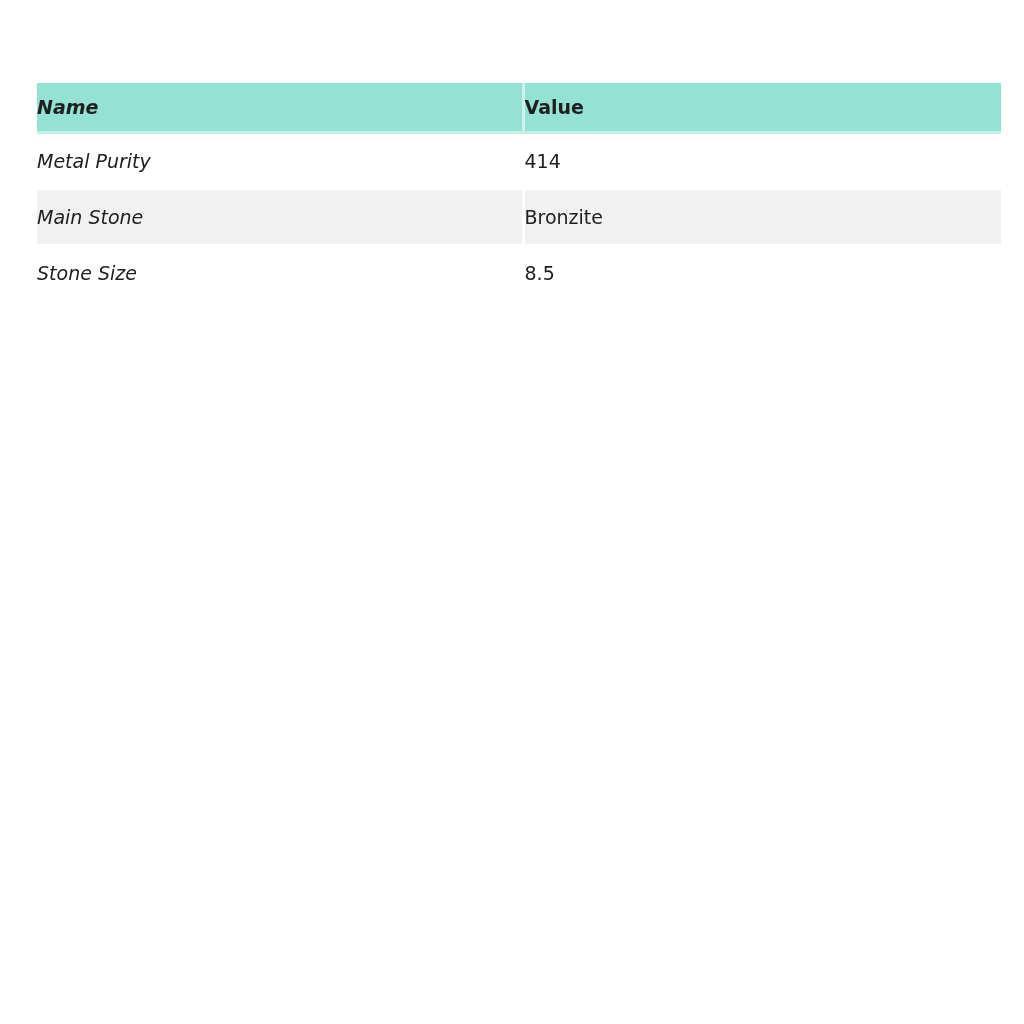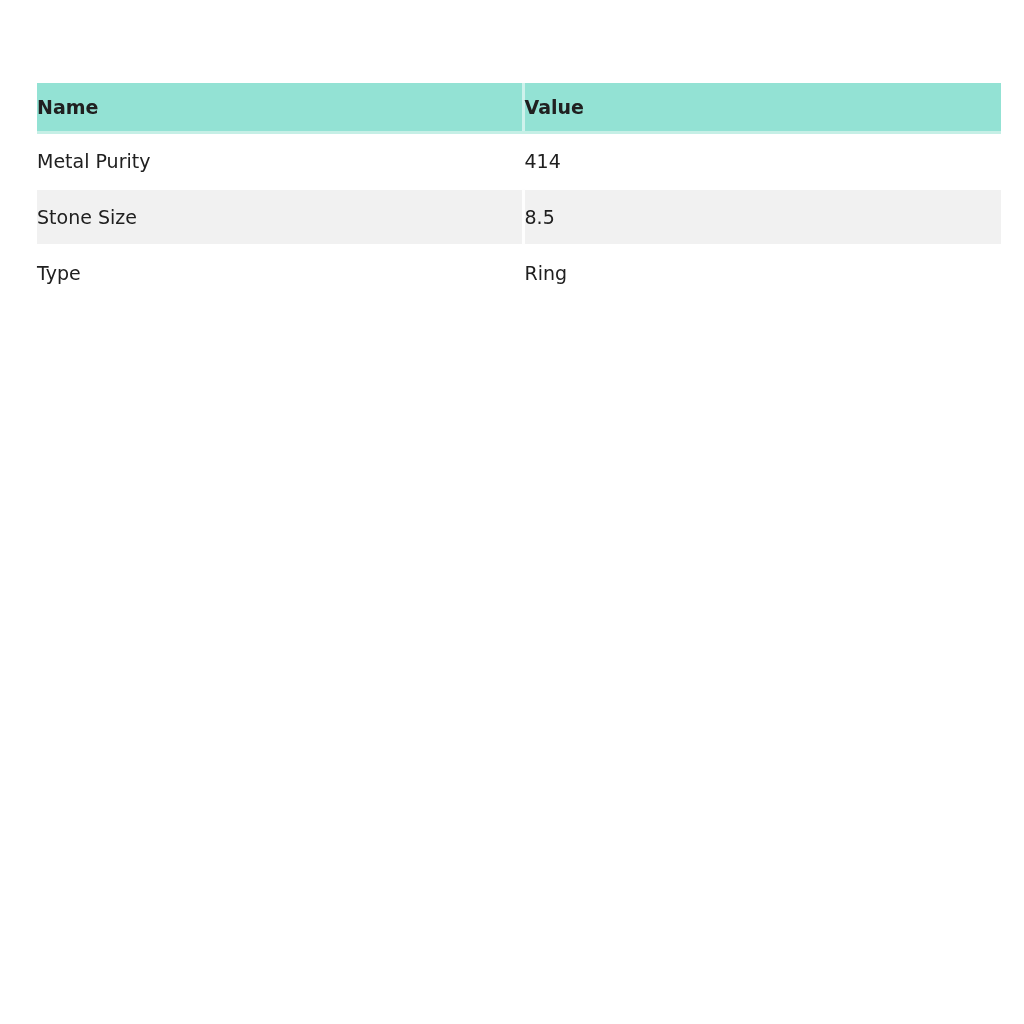--- a/index.html
+++ b/index.html
@@ -42,21 +42,21 @@
   table.spec-table td {
     height: 54px;
     border-top: 2px solid #ffffff;
     border-bottom: 2px solid #ffffff;
     padding: 0;
     vertical-align: middle;
   }
   table.spec-table tbody tr:nth-child(even) td {
     background: var(--stripe-bg, #f1f1f1);
   }
-  th.name-col, td.name-col { padding-left: 33px; }
+  th.name-col, td.name-col { padding-left: 33px; font-style: italic; }
   th.value-col, td.value-col {
     padding-left: 20px;
     border-left: 3px solid rgba(255,255,255,0.9);
   }
   th.value-col { border-left: 3px solid rgba(255,255,255,0.55); }
 </style>
 </head>
 <body>
 
 <div class="page">
@@ -71,23 +71,23 @@
           <th class="name-col">Name</th>
           <th class="value-col">Value</th>
         </tr>
       </thead>
       <tbody>
         <tr>
           <td class="name-col">Metal Purity</td>
           <td class="value-col">414</td>
         </tr>
         <tr>
+          <td class="name-col">Main Stone</td>
+          <td class="value-col">Bronzite</td>
+        </tr>
+        <tr>
           <td class="name-col">Stone Size</td>
           <td class="value-col">8.5</td>
-        </tr>
-        <tr>
-          <td class="name-col">Type</td>
-          <td class="value-col">Ring</td>
         </tr>
       </tbody>
     </table>
   </div>
 </div>
 
 </body></html>

